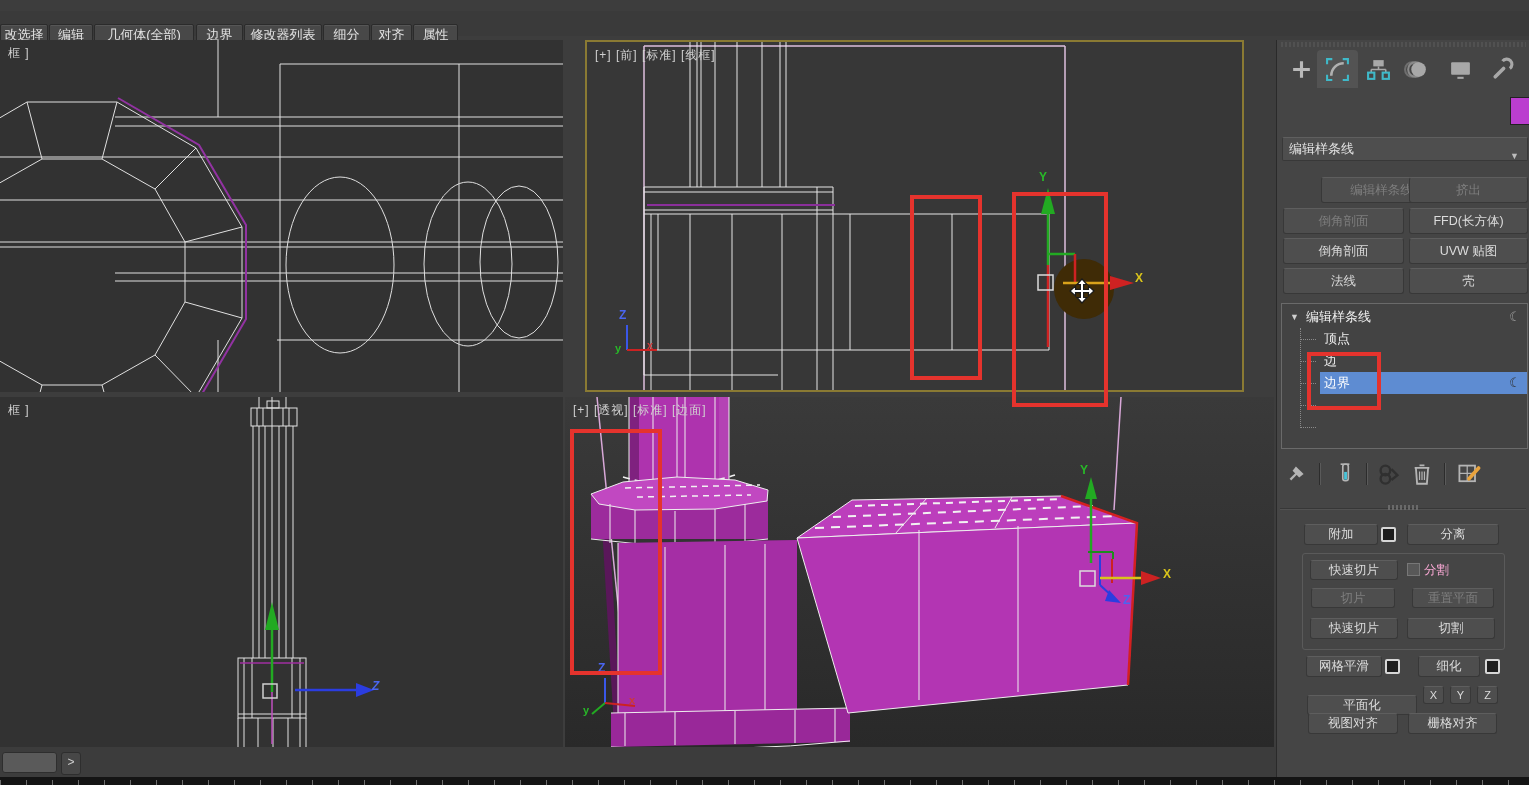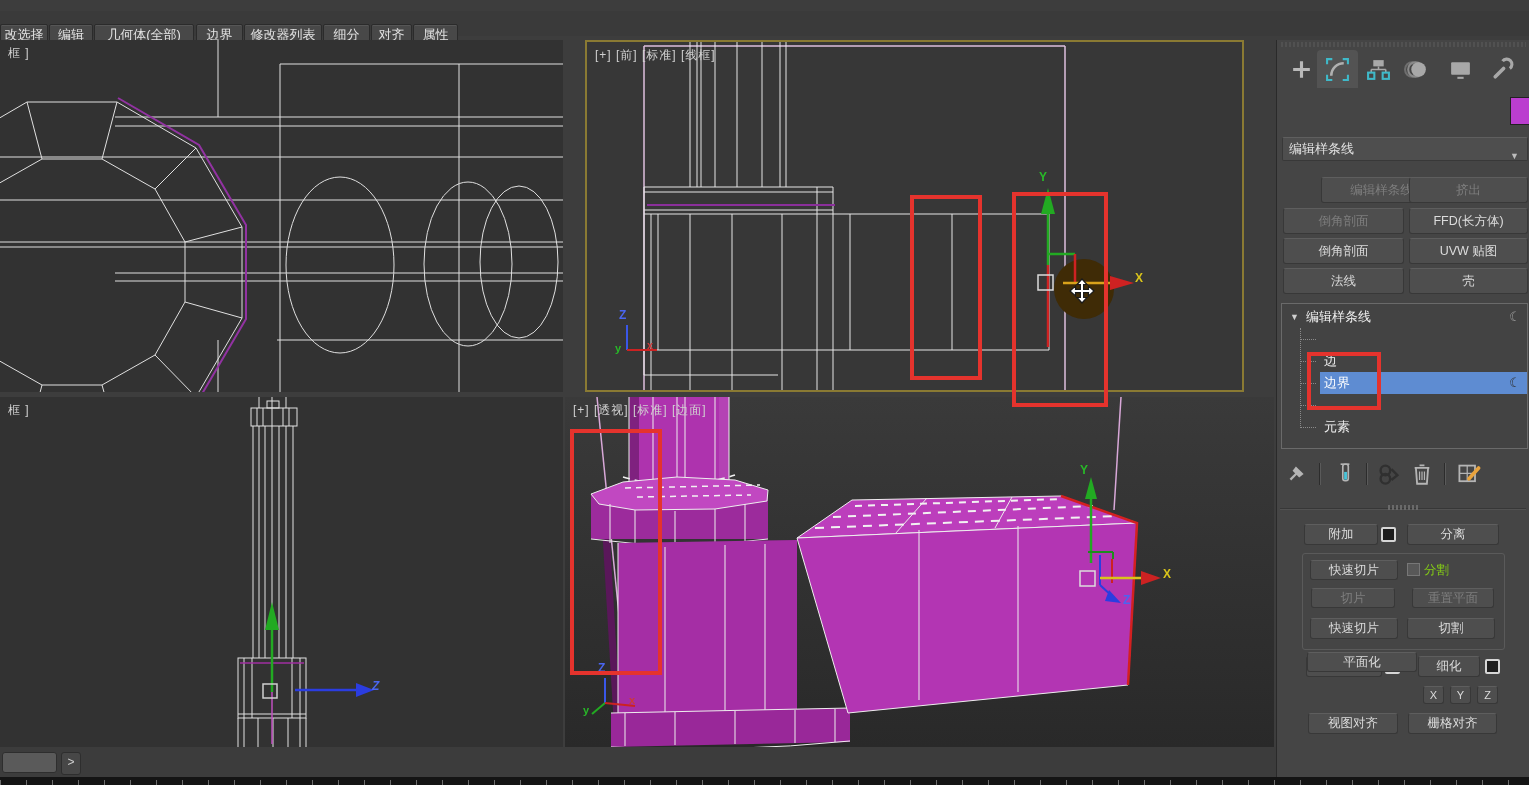--- a/index.html
+++ b/index.html
@@ -411,30 +411,30 @@
       <span class="abs" style="left:8px;font-size:9px;color:#cfcfcf">▼</span>
       <span class="abs" style="left:24px">编辑样条线</span>
       <span class="moon">☽</span>
     </div>
     <div class="treeline" style="left:18px;top:24px;height:98px"></div>
     <div class="treestub" style="left:18px;top:35px;width:16px"></div>
     <div class="treestub" style="left:18px;top:57px;width:16px"></div>
     <div class="treestub" style="left:18px;top:79px;width:16px"></div>
     <div class="treestub" style="left:18px;top:101px;width:16px"></div>
     <div class="treestub" style="left:18px;top:123px;width:16px"></div>
+    <div class="srow" style="top:24px">
+      <span class="abs" style="left:42px">顶点</span>
+    </div>
     <div class="srow" style="top:46px">
       <span class="abs" style="left:42px">边</span>
     </div>
     <div class="srow sel-row" style="left:38px;top:68px;width:207px">
       <span class="abs" style="left:4px">边界</span>
       <span class="moon" style="color:#2f2f2f">☽</span>
     </div>
-    <div class="srow" style="top:112px">
-      <span class="abs" style="left:42px">元素</span>
-    </div>
   </div>
 
   <div class="stoolbar">
     <svg class="abs" style="left:1286px;top:462px" width="22" height="22" viewBox="0 0 20 20">
       <path d="M4,16L10,10" stroke="#b5b5b5" stroke-width="2"></path>
       <path d="M9,4L16,11L12,14L6,8Z" fill="#b5b5b5"></path>
     </svg>
     <span class="vsep" style="left:1319px;top:463px;position:absolute"></span>
     <svg class="abs" style="left:1334px;top:462px" width="22" height="22" viewBox="0 0 20 20">
       <path d="M6,2H14" stroke="#b5b5b5" stroke-width="1.5"></path>
@@ -463,32 +463,32 @@
   <div class="rollsep"></div>
   <div class="grip"></div>
 
   <div class="pbtn" style="left:1304px;top:524px;width:74px;height:21px;line-height:19px">附加</div>
   <div class="sqbtn" style="left:1381px;top:527px"></div>
   <div class="pbtn" style="left:1407px;top:524px;width:92px;height:21px;line-height:19px">分离</div>
 
   <div class="groupbox"></div>
   <div class="pbtn" style="left:1310px;top:560px;width:88px;height:20px;line-height:18px">快速切片</div>
   <div class="chk" style="left:1407px;top:563px"></div>
-  <span class="abs" style="left:1424px;top:562px;font-size:12.5px;color:#84cc16">分割</span>
+  <span class="abs" style="left:1424px;top:562px;font-size:12.5px;color:#f9a8d4">分割</span>
   <div class="pbtn dis" style="left:1311px;top:588px;width:84px;height:20px;line-height:18px">切片</div>
   <div class="pbtn dis" style="left:1412px;top:588px;width:82px;height:20px;line-height:18px">重置平面</div>
   <div class="pbtn" style="left:1310px;top:618px;width:88px;height:21px;line-height:19px">快速切片</div>
   <div class="pbtn" style="left:1407px;top:618px;width:88px;height:21px;line-height:19px">切割</div>
 
   <div class="pbtn" style="left:1306px;top:656px;width:76px;height:21px;line-height:19px">网格平滑</div>
   <div class="sqbtn" style="left:1385px;top:659px"></div>
   <div class="pbtn" style="left:1418px;top:656px;width:62px;height:21px;line-height:19px">细化</div>
   <div class="sqbtn" style="left:1485px;top:659px"></div>
 
-  <div class="pbtn" style="left:1307px;top:652px;width:110px;height:20px;line-height:18px">平面化</div>
+  <div class="pbtn" style="left:1307px;top:695px;width:110px;height:20px;line-height:18px">平面化</div>
   <div class="pbtn" style="left:1423px;top:686px;width:21px;height:18px;line-height:16px;font-size:11px">X</div>
   <div class="pbtn" style="left:1450px;top:686px;width:21px;height:18px;line-height:16px;font-size:11px">Y</div>
   <div class="pbtn" style="left:1477px;top:686px;width:21px;height:18px;line-height:16px;font-size:11px">Z</div>
 
   <div class="pbtn" style="left:1308px;top:713px;width:90px;height:21px;line-height:19px">视图对齐</div>
   <div class="pbtn" style="left:1408px;top:713px;width:89px;height:21px;line-height:19px">栅格对齐</div>
 
   <div class="bottombar">
     <input class="mini-input" value="" style="">
     <div class="expand-btn">&gt;</div>

